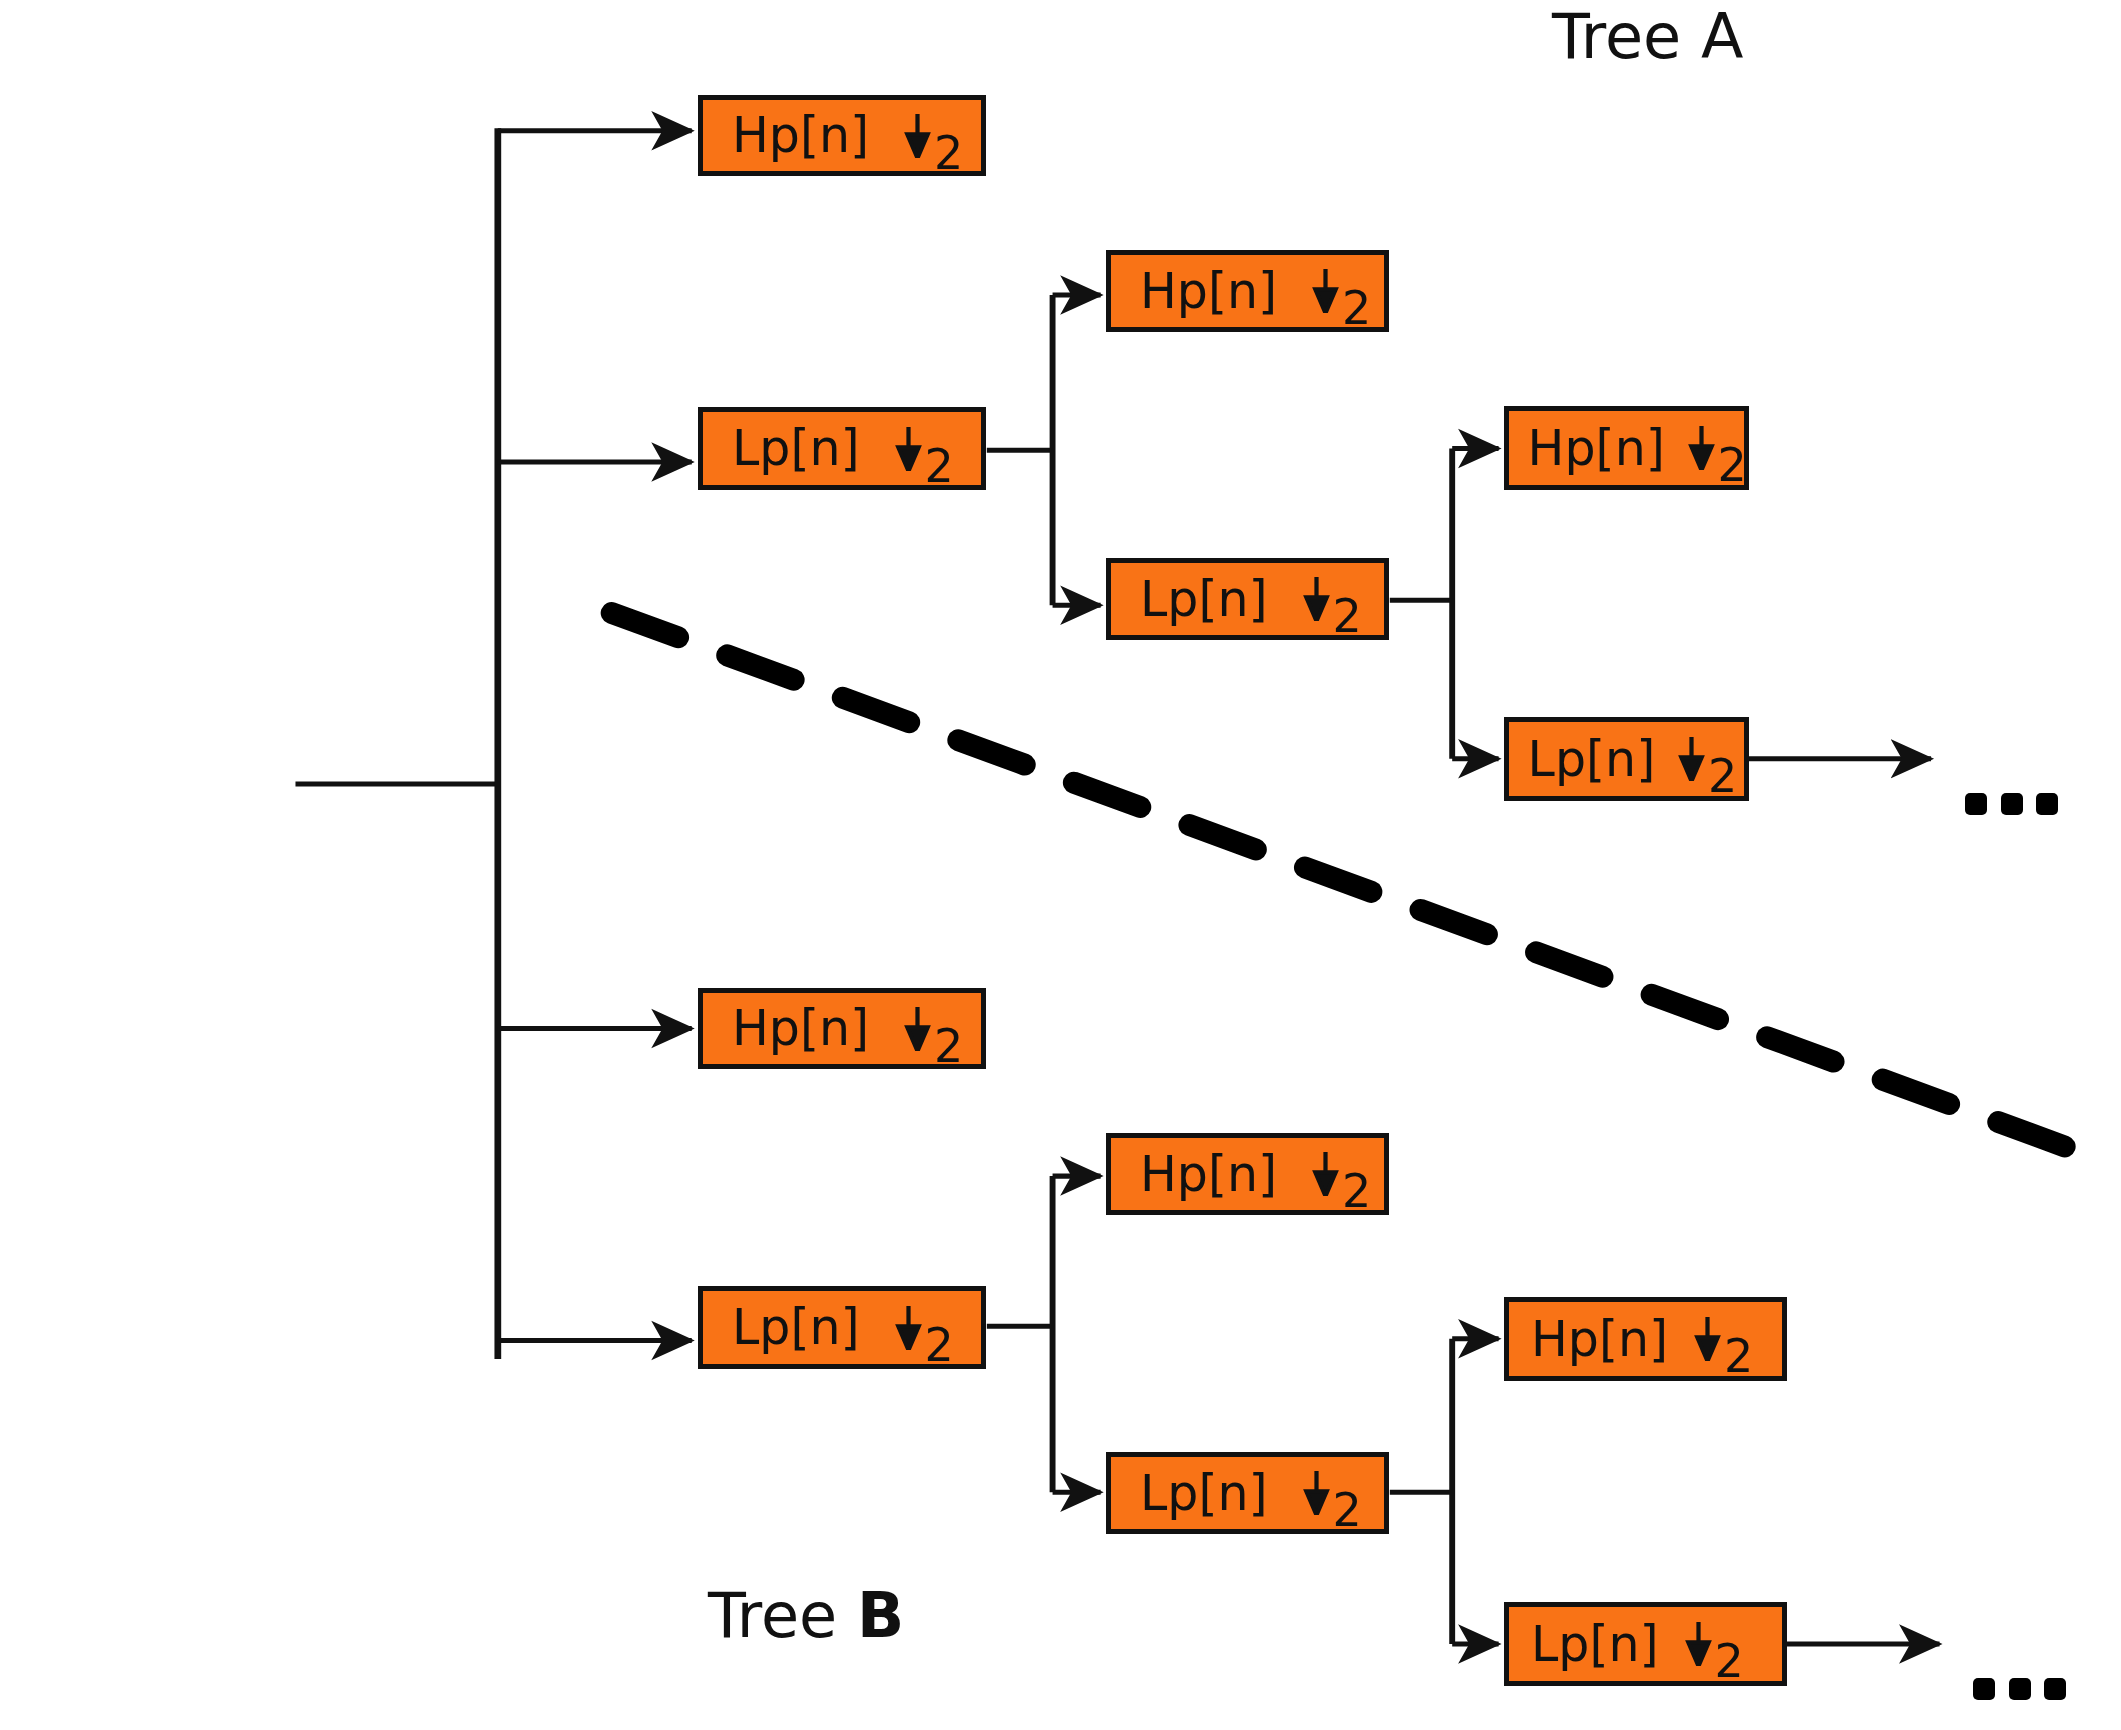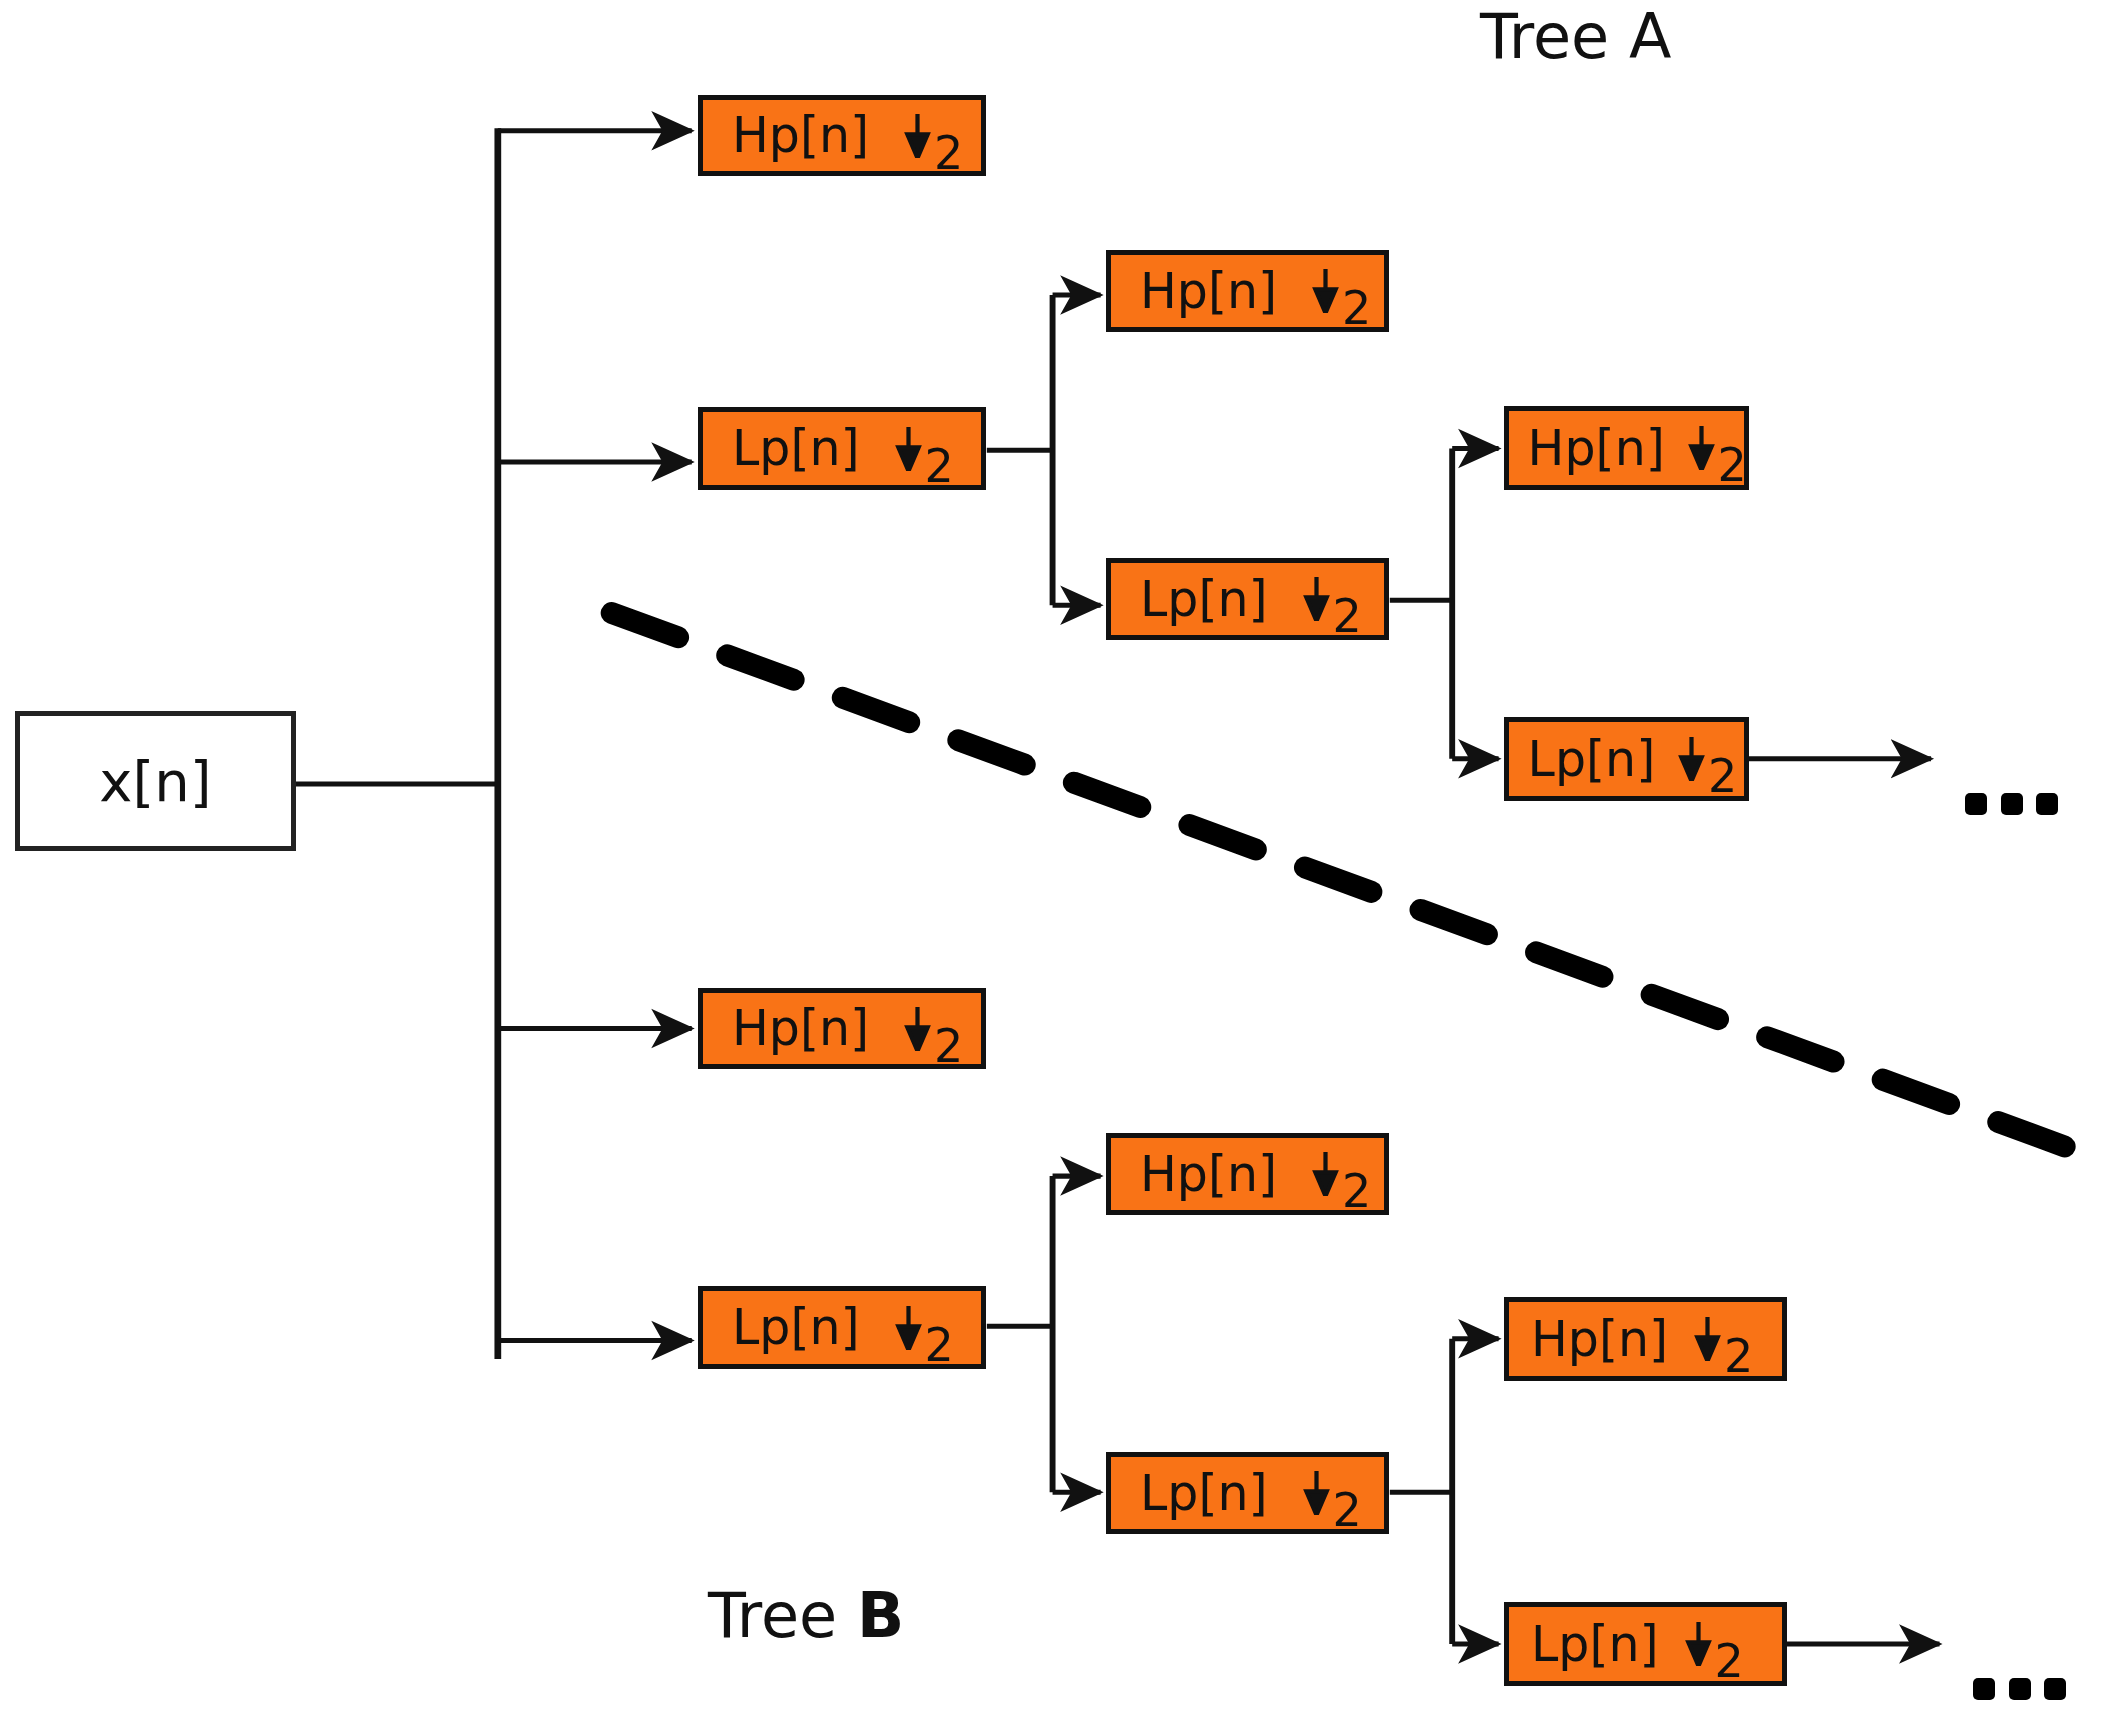--- a/index.html
+++ b/index.html
@@ -142,23 +142,20 @@
       <path d="M1722,1588 L1722,1950" stroke-width="7"></path>
       <path d="M1722,1588 L1777,1588" marker-end="url(#ah)"></path>
       <path d="M1722,1950 L1777,1950" marker-end="url(#ah)"></path>
 
       <path d="M2118,1950 L2300,1950" marker-end="url(#ah)"></path>
     </g>
 
     <path d="M725,727 L2498,1378" stroke="#000000" stroke-width="26" fill="none" stroke-linecap="round" stroke-dasharray="84 62"></path>
   </svg>
 
-  <div class="source-box" style="left:15px; top:711px; width:281px; height:140px;">
-    <span class="source-label">x[n]</span>
-  </div>
 
   <div class="filter-box" style="left:698px; top:95px; width:288px; height:81px;">
     <span class="filter-label">Hp[n]</span>
     <span class="deci-group">
       <span class="down-arrow">
         <svg width="29" height="44" viewBox="0 0 34 52">
             <path d="M17,0 L17,26 M17,52 L5,24 L29,24 Z" stroke="#111" stroke-width="5" fill="#111"></path>
           </svg>
       </span>
       <span class="deci-factor">2</span>
@@ -302,21 +299,21 @@
     <span></span>
     <span></span>
   </div>
 
   <div class="ellipsis" style="left:1973px; top:1678px;">
     <span></span>
     <span></span>
     <span></span>
   </div>
 
-  <div class="tree-caption" style="left:1480px; top:0px;">
+  <div class="tree-caption" style="left:1552px; top:0px;">
     <span>Tree A</span>
   </div>
 
   <div class="tree-caption" style="left:708px; top:1579px;">
     <span>Tree </span><span class="bold-part">B</span>
   </div>
 
 </div>
 
 

